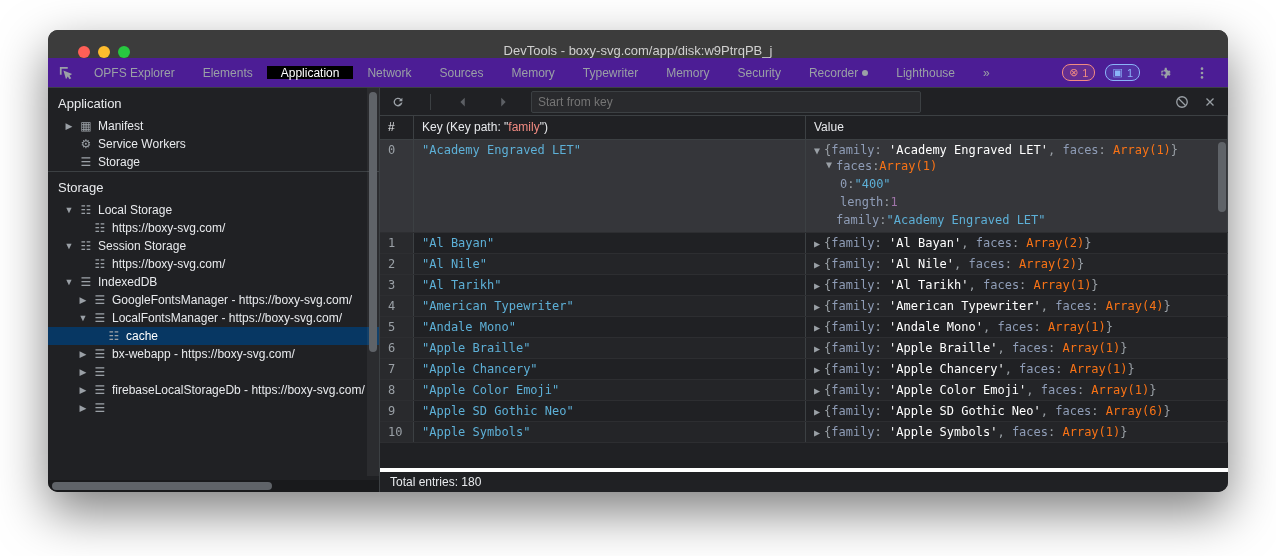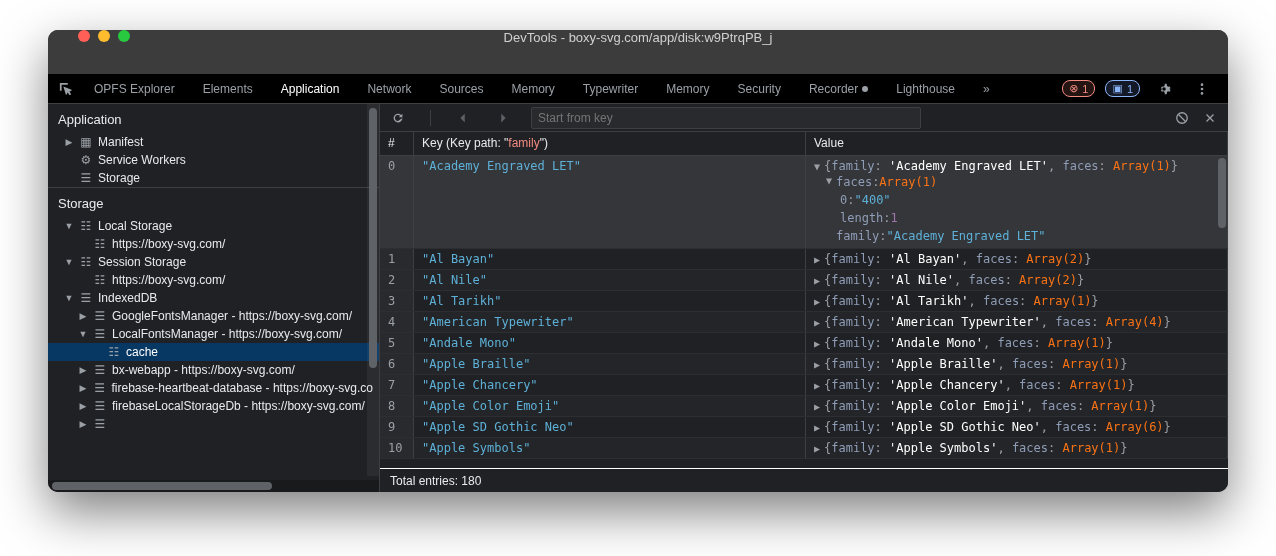--- a/index.html
+++ b/index.html
@@ -19,36 +19,36 @@
   height: 462px;
   margin-top: 30px;
   background: #242424;
   border-radius: 10px;
   box-shadow: 0 20px 50px rgba(0,0,0,0.5);
   display: flex;
   flex-direction: column;
   overflow: hidden;
 }
 .titlebar {
-  height: 44px;
+  height: 28px;
   background: #3c3c3c;
   display: flex;
-  align-items: flex-start;
+  align-items: flex-end;
   padding: 0 30px;
   position: relative;
 }
 .traffic { display: flex; gap: 8px; }
 .tl { width: 12px; height: 12px; border-radius: 50%; }
 .tl.red { background: #ff5f57; }
 .tl.yellow { background: #febc2e; }
 .tl.green { background: #28c840; }
 .title { position: absolute; left: 0; right: 0; text-align: center; color: #d0d0d0; font-size: 13px; font-weight: 500; }
 .tabbar {
   height: 30px;
-  background: #000000;
+  background: #4c1d95;
   border-bottom: 1px solid #3c4043;
   display: flex;
   align-items: center;
   padding: 8px 4px;
 }
 .tabbar .ico {
   width: 28px;
   display: flex;
   justify-content: center;
   color: #9aa0a6;
@@ -200,21 +200,21 @@
 .propstr { color: #ffffff; }
 .num { color: #9f74a8; }
 .punct { color: #9aa0a6; }
 .arrtype { color: #f97316; }
 .twist { color: #9aa0a6; display: inline-block; width: 10px; font-size: 10px; }
 .expand-block { padding-left: 12px; line-height: 1.5; }
 .expand-block .line { display: flex; }
 .expand-block .ind1 { padding-left: 14px; }
 .footer {
   height: 24px;
-  border-top: 1px solid #ffffff;
+  border-top: 4px solid #ffffff;
   display: flex;
   align-items: center;
   padding: 0 10px;
   color: #e8eaed;
   font-size: 12px;
 }
 .content .vscroll {
   position: absolute;
   right: 0; top: 0; bottom: 0;
   width: 12px;
@@ -352,21 +352,20 @@
             <span>cache</span>
           </div>
         <div class="tree-item pad2">
             <span class="twisty">▶</span>
             <span class="icon">☰</span>
             <span>bx-webapp - https://boxy-svg.com/</span>
           </div>
         <div class="tree-item pad2">
             <span class="twisty">▶</span>
             <span class="icon">☰</span>
-            <span>firebase-heartbeat-database - https://boxy-svg.co</span>
           </div>
         <div class="tree-item pad2">
             <span class="twisty">▶</span>
             <span class="icon">☰</span>
             <span>firebaseLocalStorageDb - https://boxy-svg.com/</span>
           </div>
         <div class="tree-item pad2">
             <span class="twisty">▶</span>
             <span class="icon">☰</span>
           </div>

